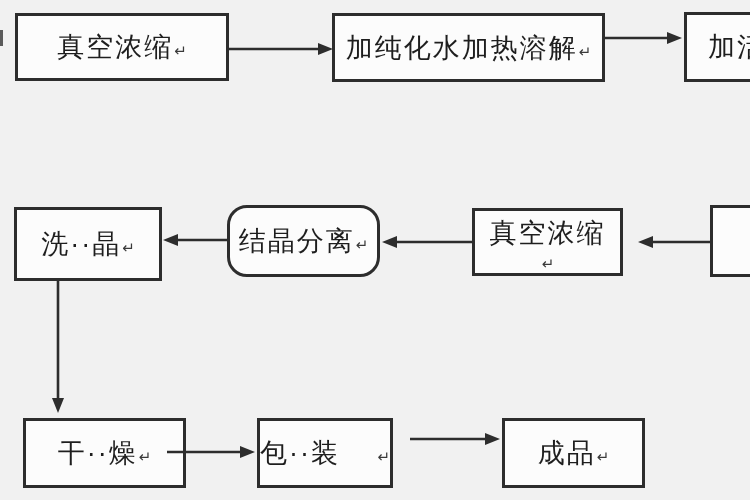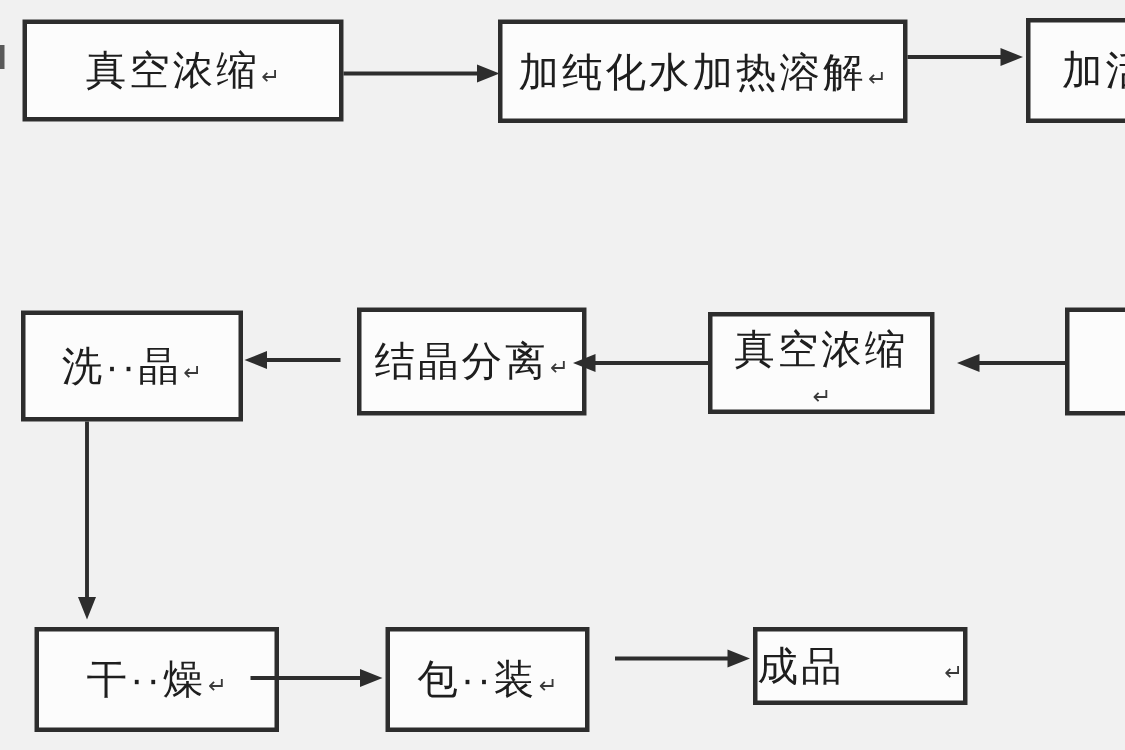--- a/index.html
+++ b/index.html
@@ -31,26 +31,26 @@
     transform: translateY(4px);
     letter-spacing: 0;
   }
   .node.left-align { justify-content: flex-start; padding-left: 21px; }
 
   
   .n-boric    { left: 15px;  top: 13px;  width: 214px; height: 68px; }
   .n-dissolve { left: 332px; top: 13px;  width: 273px; height: 69px; text-align: right; }
   .n-addcarbon{ left: 684px; top: 12px;  width: 200px; height: 70px; }
   .n-wash     { left: 14px;  top: 207px; width: 148px; height: 74px; text-align: center; }
-  .n-crystal  { left: 238px; top: 205px; width: 153px; height: 72px; }
+  .n-crystal  { left: 227px; top: 205px; width: 153px; height: 72px; border-radius: 20px; }
   .n-vacuum   { left: 472px; top: 208px; width: 151px; height: 68px; flex-direction: column; }
   .n-cut      { left: 710px; top: 205px; width: 80px;  height: 72px; }
   .n-dry      { left: 23px;  top: 418px; width: 163px; height: 70px; }
-  .n-pack     { left: 257px; top: 418px; width: 136px; height: 70px; }
-  .n-product  { left: 502px; top: 418px; width: 143px; height: 52px; justify-content: space-between; }
+  .n-pack     { left: 257px; top: 418px; width: 136px; height: 70px; justify-content: space-between; }
+  .n-product  { left: 502px; top: 418px; width: 143px; height: 70px; }
 
   svg.arrows { position: absolute; left: 0; top: 0; width: 750px; height: 500px; pointer-events: none; }
   svg.arrows line { stroke: #2d2d2d; stroke-width: 2.6; }
   svg.arrows polygon { fill: #2d2d2d; }
 
   .edge-artifact {
     position: absolute; left: 0; top: 30px;
     width: 3px; height: 16px;
     background: #5a5a5a;
   }

